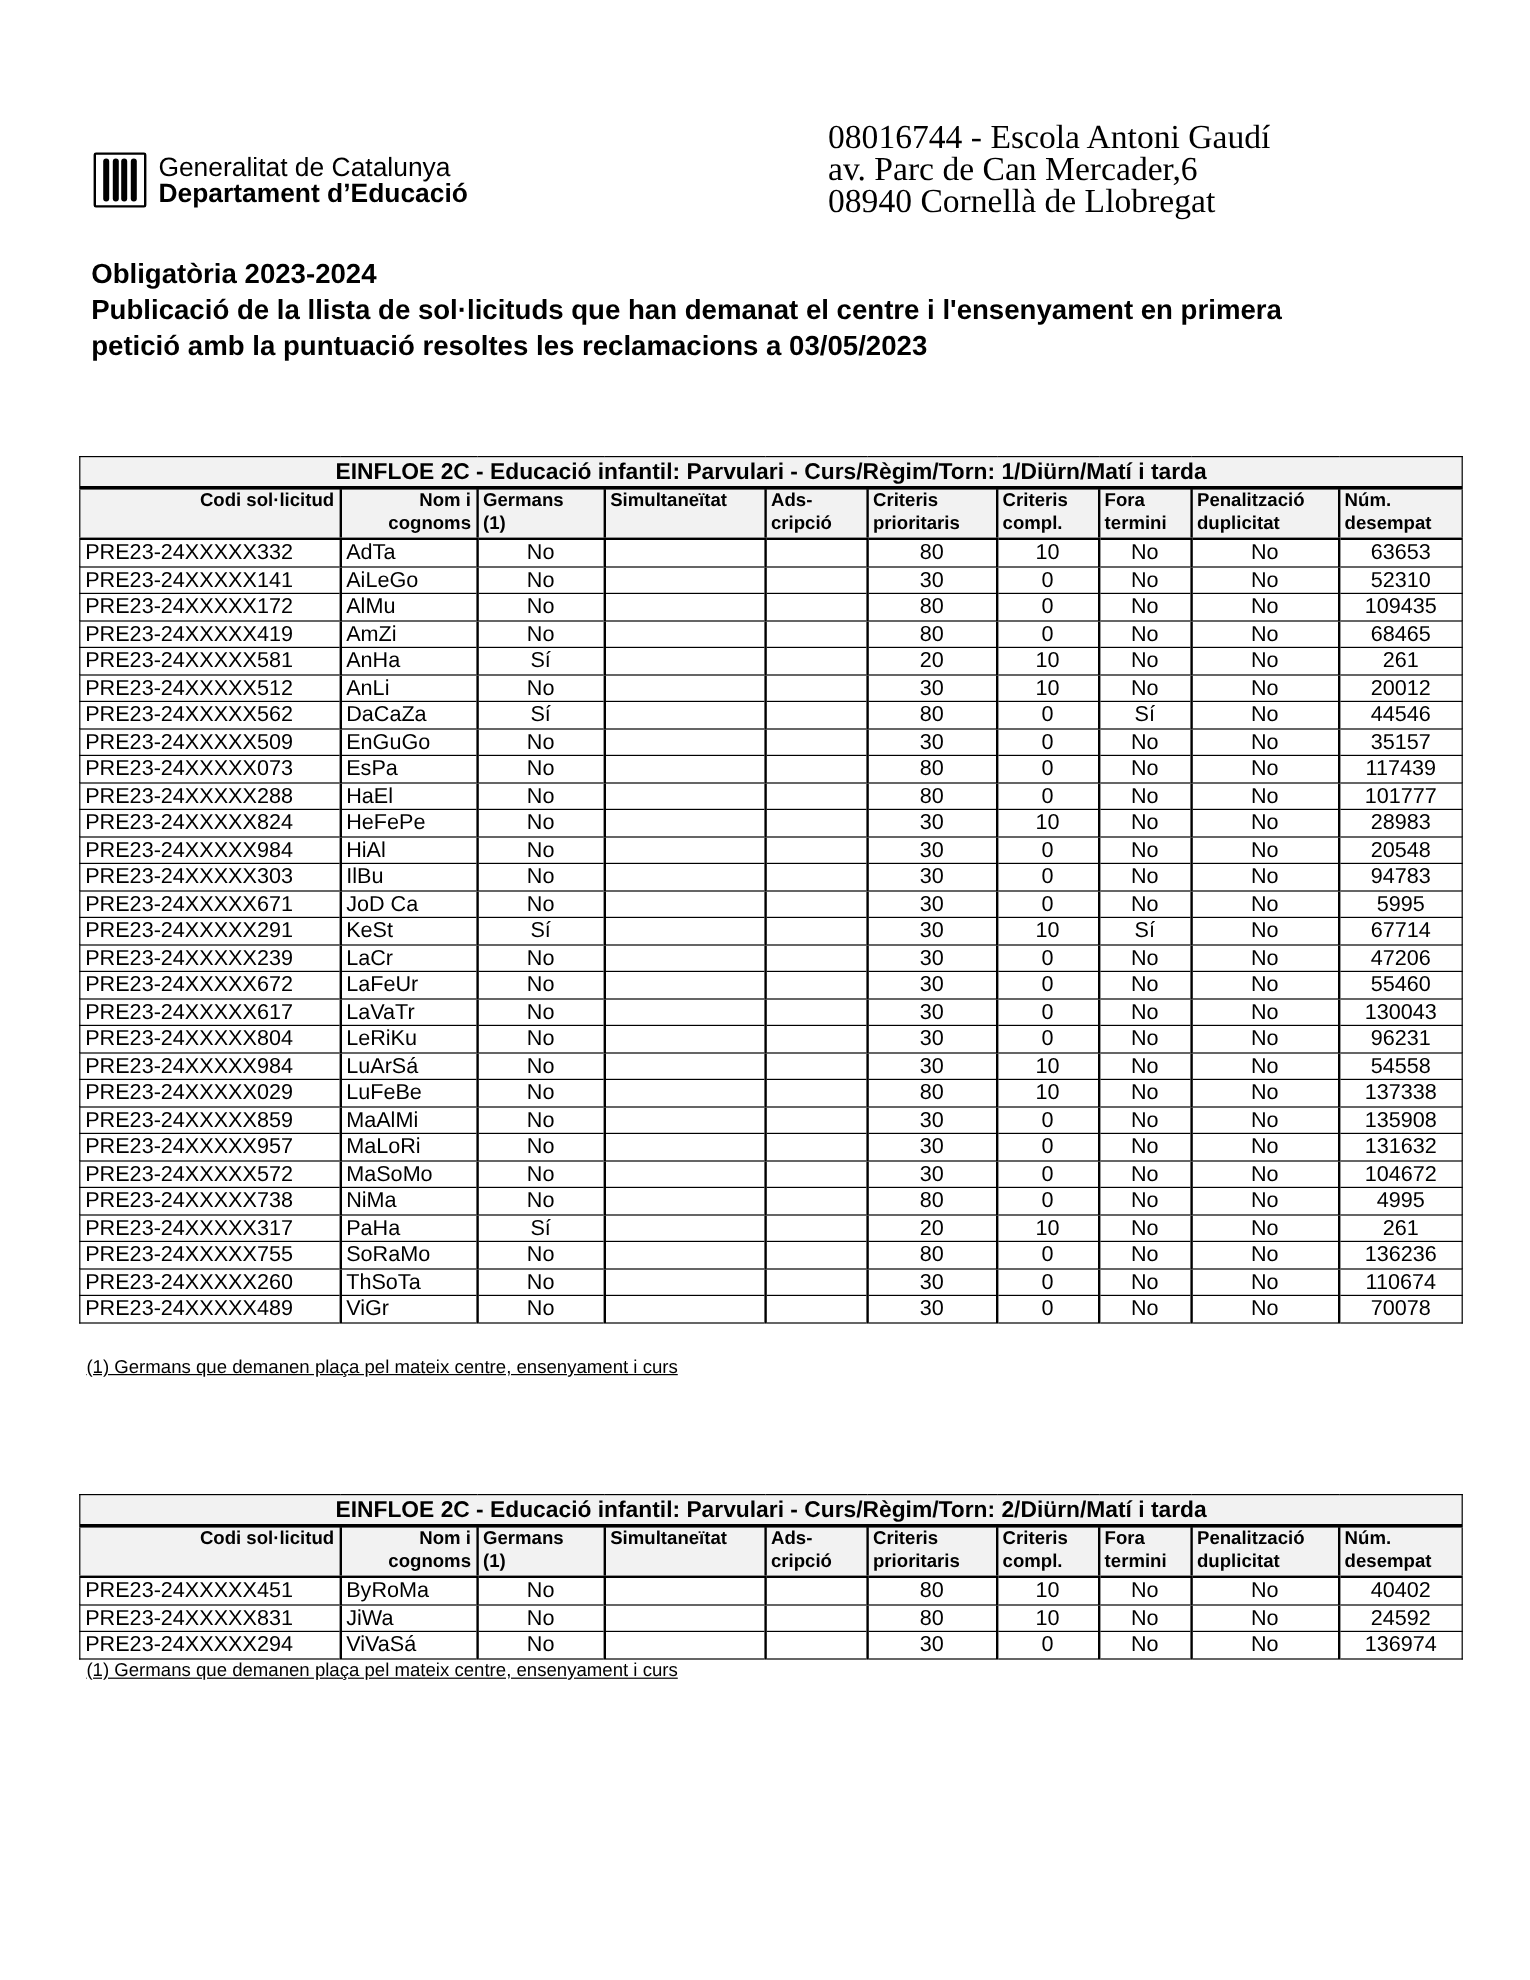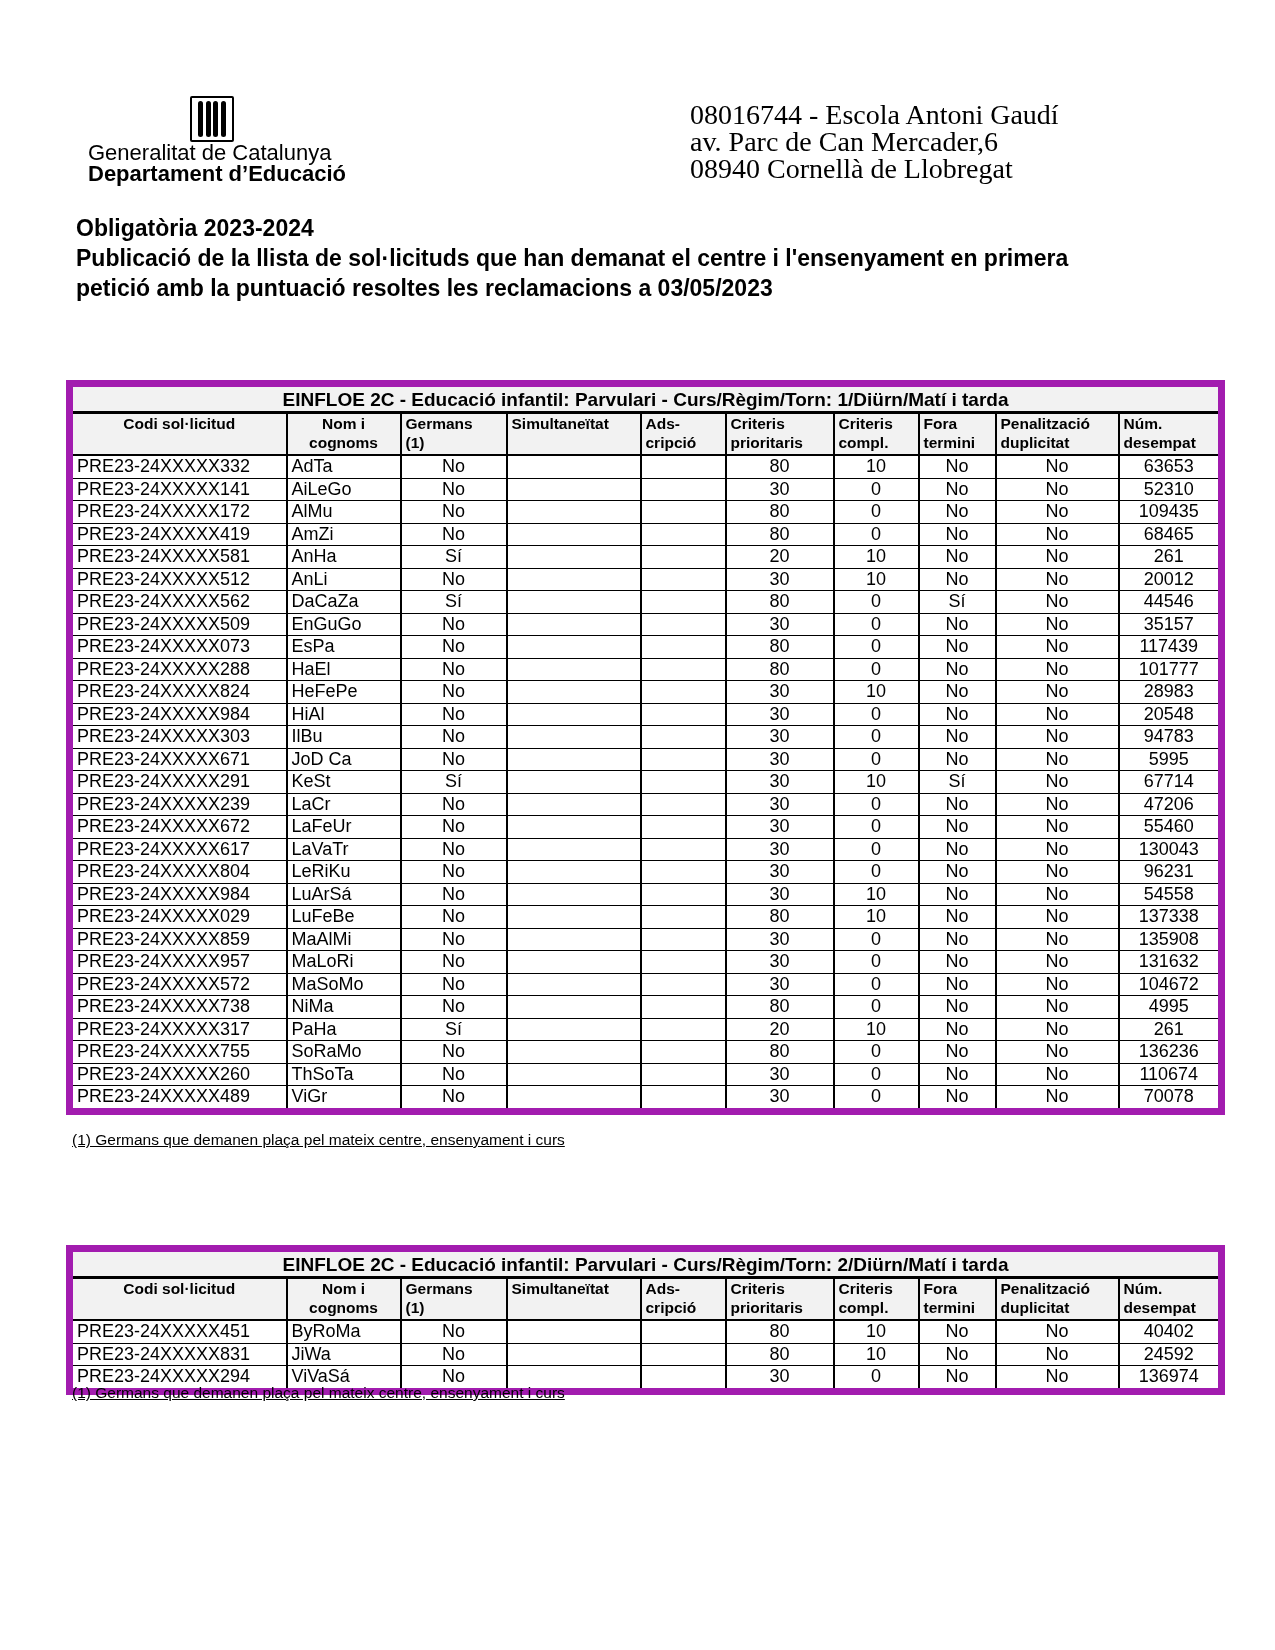--- a/index.html
+++ b/index.html
@@ -1,30 +1,30 @@
 <!DOCTYPE html>
 <html><head>
 <meta charset="utf-8">
 <style>
   html, body { margin: 0; padding: 0; background: #ffffff; }
   body { width: 1275px; height: 1650px; position: relative; font-family: "Liberation Sans", sans-serif; color: #000; overflow: hidden; }
-  .logo { position: absolute; left: 78px; top: 96px; display: flex; align-items: center; flex-direction: column; }
+  .logo { position: absolute; left: 78px; top: 127px; display: flex; align-items: center; }
   .logo-emblem { width: 44px; height: 46px; border: 2px solid #000; border-radius: 2px; display: flex; justify-content: space-evenly; align-items: stretch; padding: 3px 3px; box-sizing: border-box; background: #fff; }
   .logo-emblem span { width: 5px; background: #000; border-radius: 3px; }
   .logo-text { margin-left: 10px; line-height: 21px; }
   .logo-text .l1 { font-size: 22px; font-weight: normal; }
   .logo-text .l2 { font-size: 22px; font-weight: bold; }
   .address { position: absolute; left: 690px; top: 101px; font-size: 28px; line-height: 27px; font-family: Liberation Serif, serif; }
   .titles { position: absolute; left: 76px; top: 213px; font-size: 23px; font-weight: bold; line-height: 30px; }
   table.res { position: absolute; left: 66px; width: 1152px; border-collapse: collapse; table-layout: fixed; font-size: 18px; }
   table.res td, table.res th { border: 1px solid #000; padding: 0 4px; height: 21.5px; line-height: 21px; overflow: hidden; white-space: nowrap; }
-  table.res { border: 7px solid #a21caf; }
+  table.res { border: 1px solid #a21caf; }
   table.res th.title { background: #f2f2f2; font-size: 19px; font-weight: bold; text-align: center; height: 24px; border-bottom: 3px solid #000; }
   table.res tr.hdr th { background: #f2f2f2; font-size: 15.5px; font-weight: bold; line-height: 19px; vertical-align: top; height: 40px; text-align: left; white-space: normal; border-bottom: 2px solid #000; }
-  table.res tr.hdr th.left { text-align: center; margin-top: 19px; }
+  table.res tr.hdr th.left { text-align: right; margin-top: 19px; }
   table.res td.c { text-align: center; }
   table.res th + th, table.res td + td { border-left: 2.5px solid #000; }
   .footnote { position: absolute; left: 72px; font-size: 15.5px; text-decoration: underline; }
 </style>
 </head>
 <body>
 
 <div class="logo">
   <div class="logo-emblem">
     <span></span>

